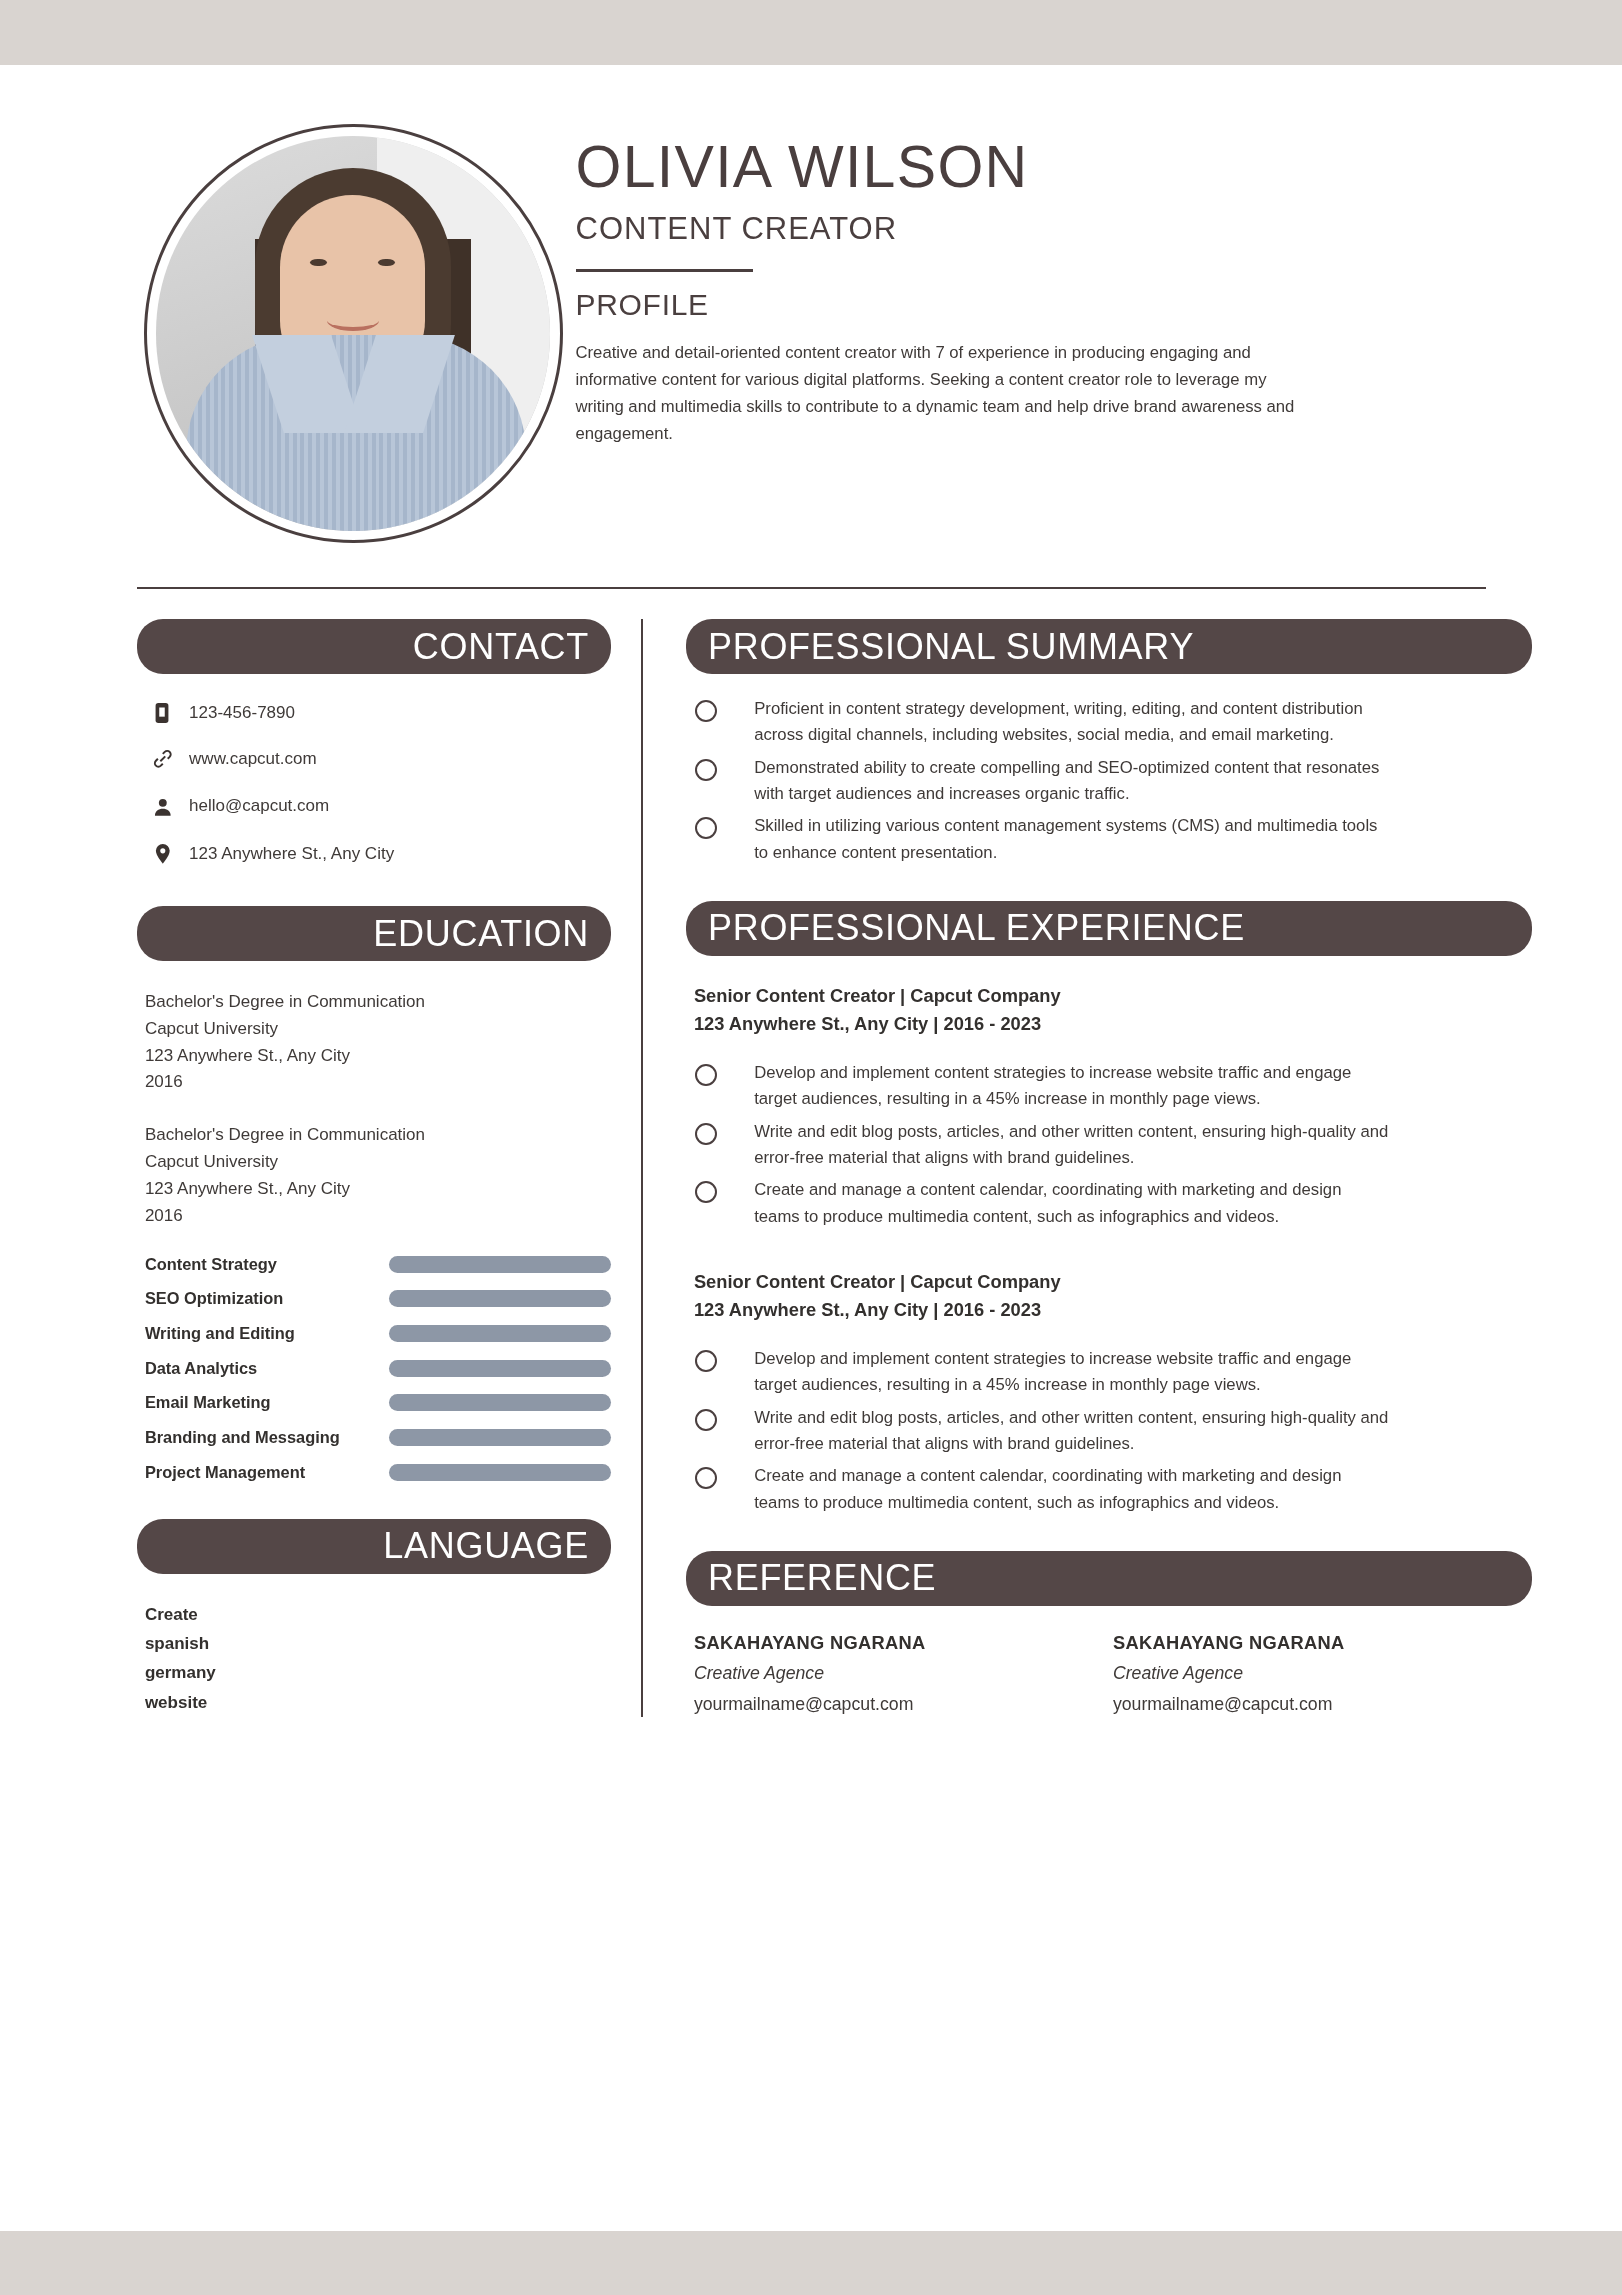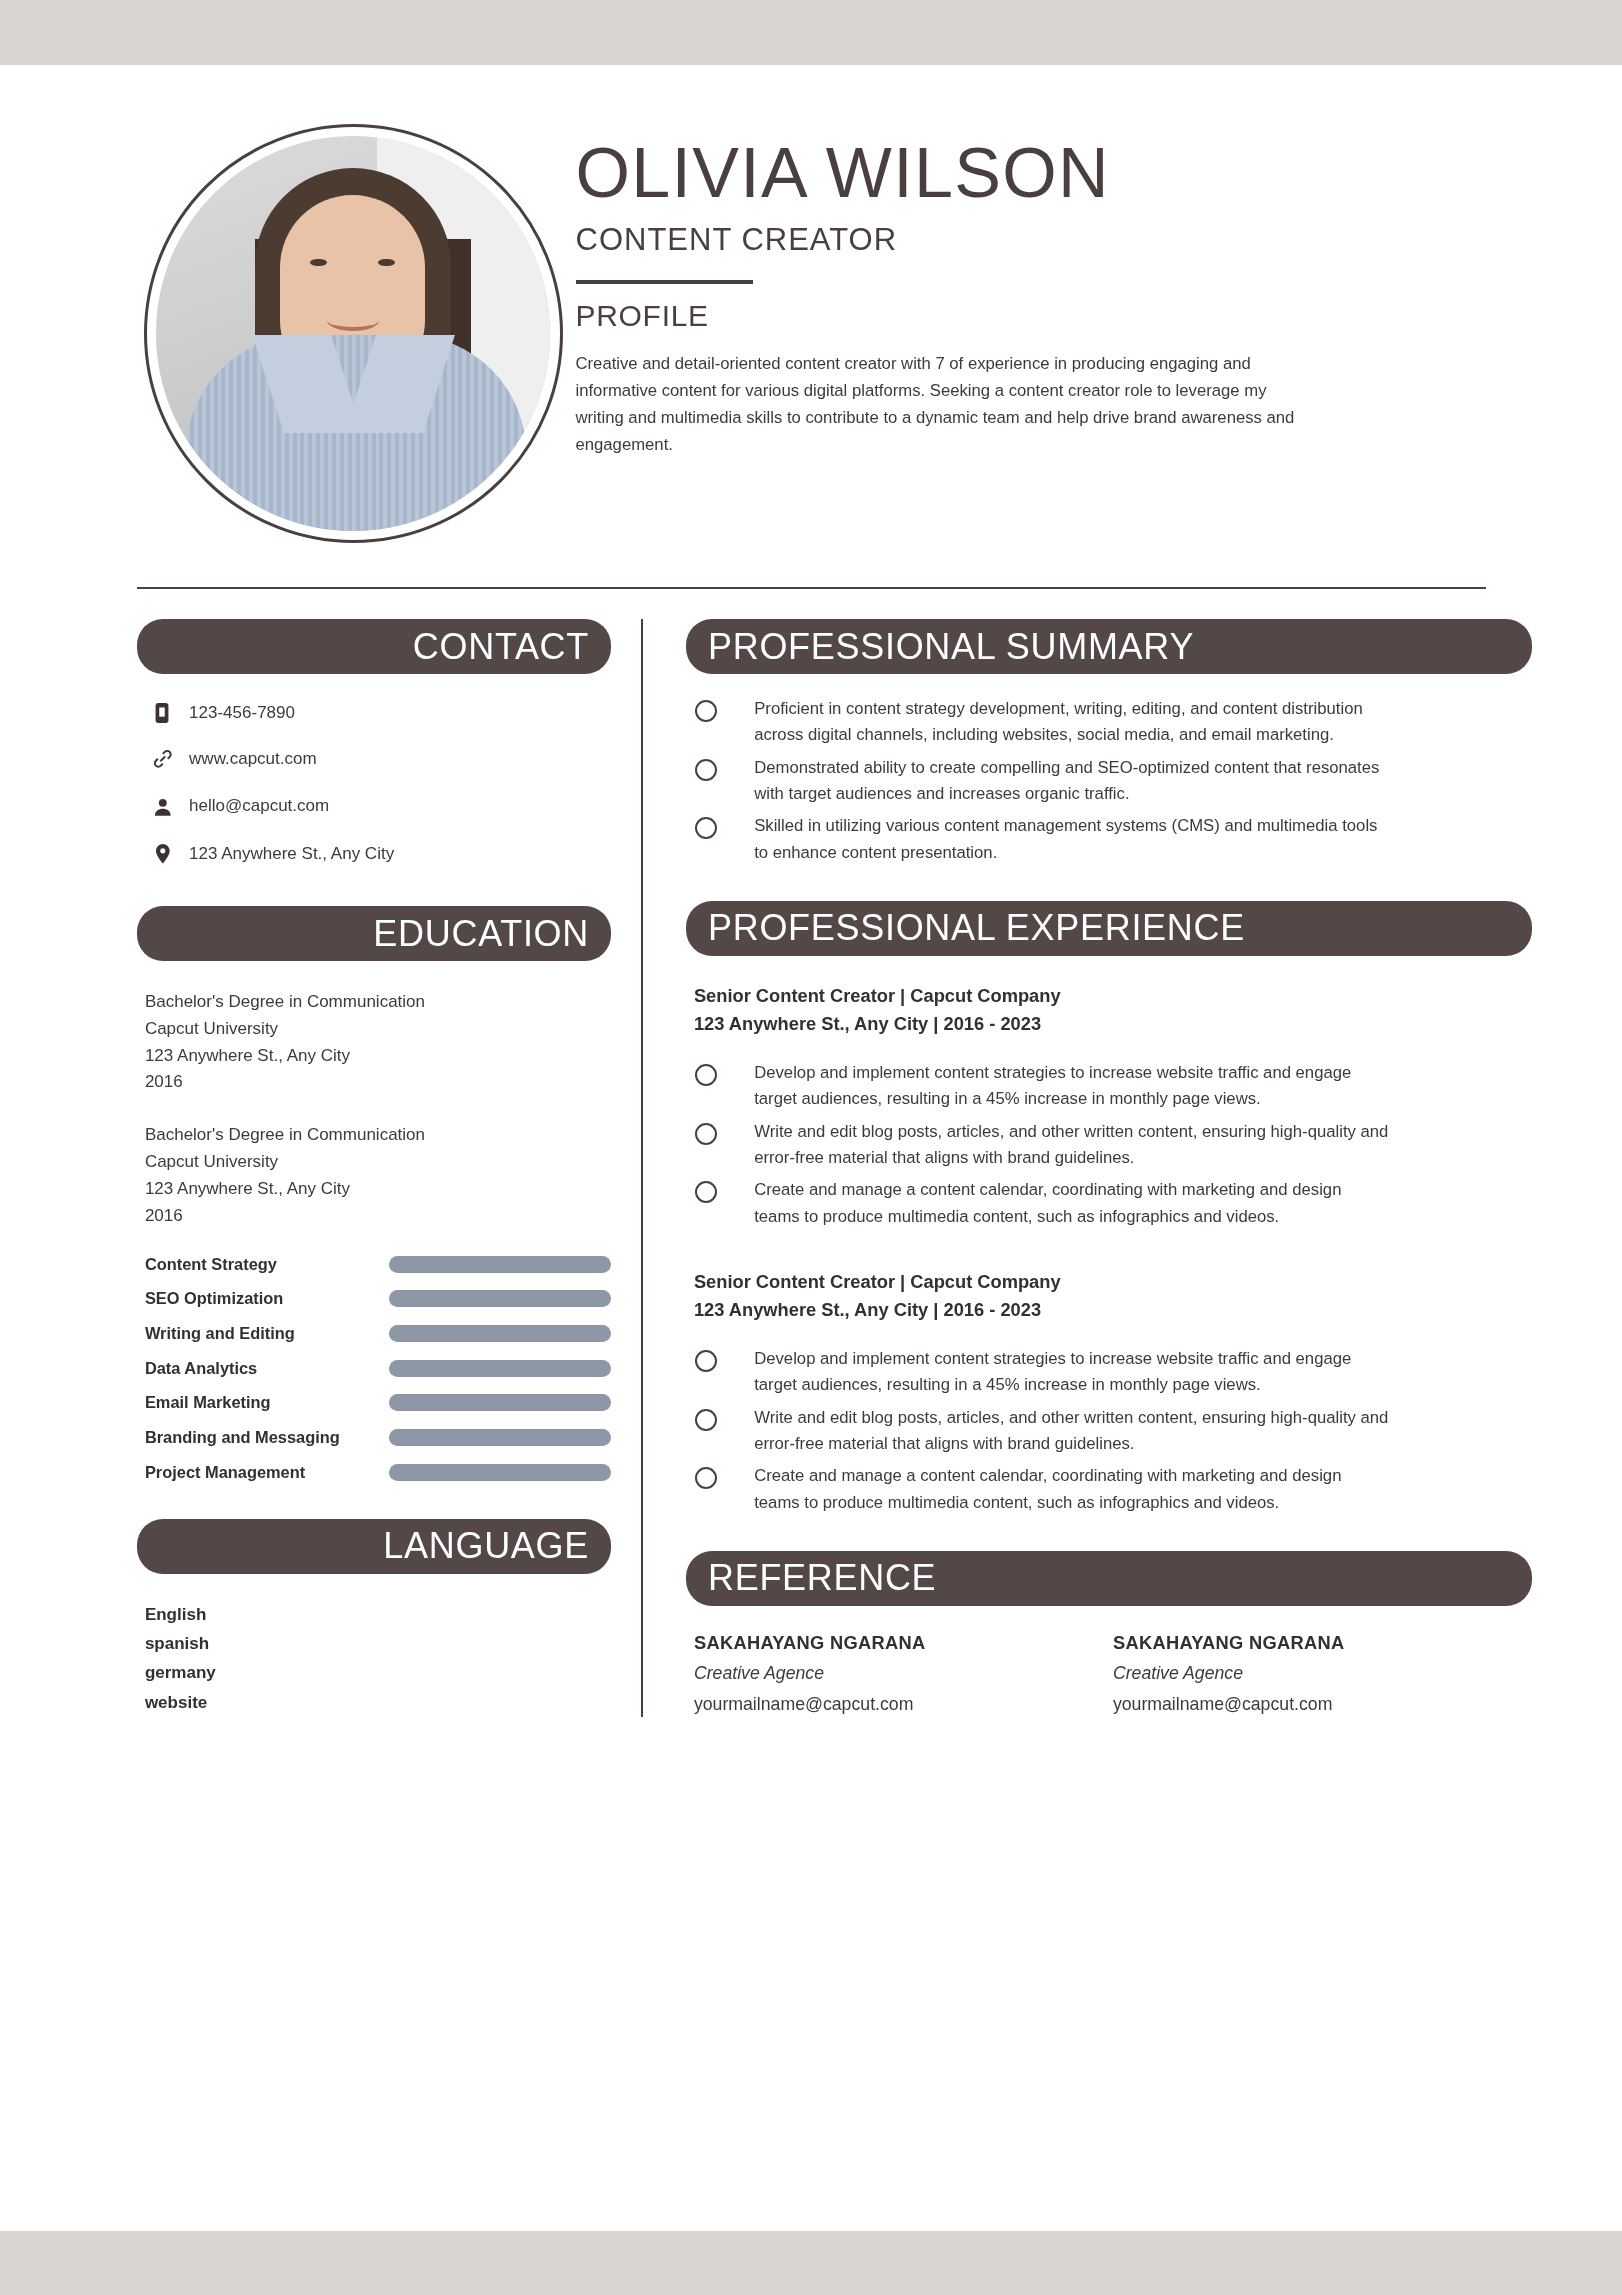--- a/index.html
+++ b/index.html
@@ -101,21 +101,21 @@
     width: 52px; height: 21px; border-bottom: 4.6px solid #b9705f;
     border-radius: 0 0 50% 50%;
   }
 
   .head-text {
     flex: 1;
     padding-top: 26px;
     padding-left: 6.5px;
   }
   .name {
-    font-size: 70px;
+    font-size: 59px;
     letter-spacing: 1.3px;
     color: #4a3f3f;
     font-weight: 400;
     line-height: 1.05;
   }
   .role {
     font-size: 31px;
     letter-spacing: 1px;
     color: #4a3f3f;
     margin-top: 11.8px;
@@ -417,21 +417,21 @@
           <div class="skill-row">
             <span class="skill-name">Project Management</span>
             <span class="skill-track"><span class="skill-fill" style="width:90%"></span></span>
           </div>
         </div>
 
         <div class="bar right-align" style="margin-top:37px">
           <span>LANGUAGE</span>
         </div>
         <div class="lang-list">
-          <div>English</div>
+          <div>Create</div>
           <div>spanish</div>
           <div>germany</div>
           <div>website</div>
         </div>
       </div>
 
       <div class="col-sep"></div>
 
       <div class="right-col">
 

